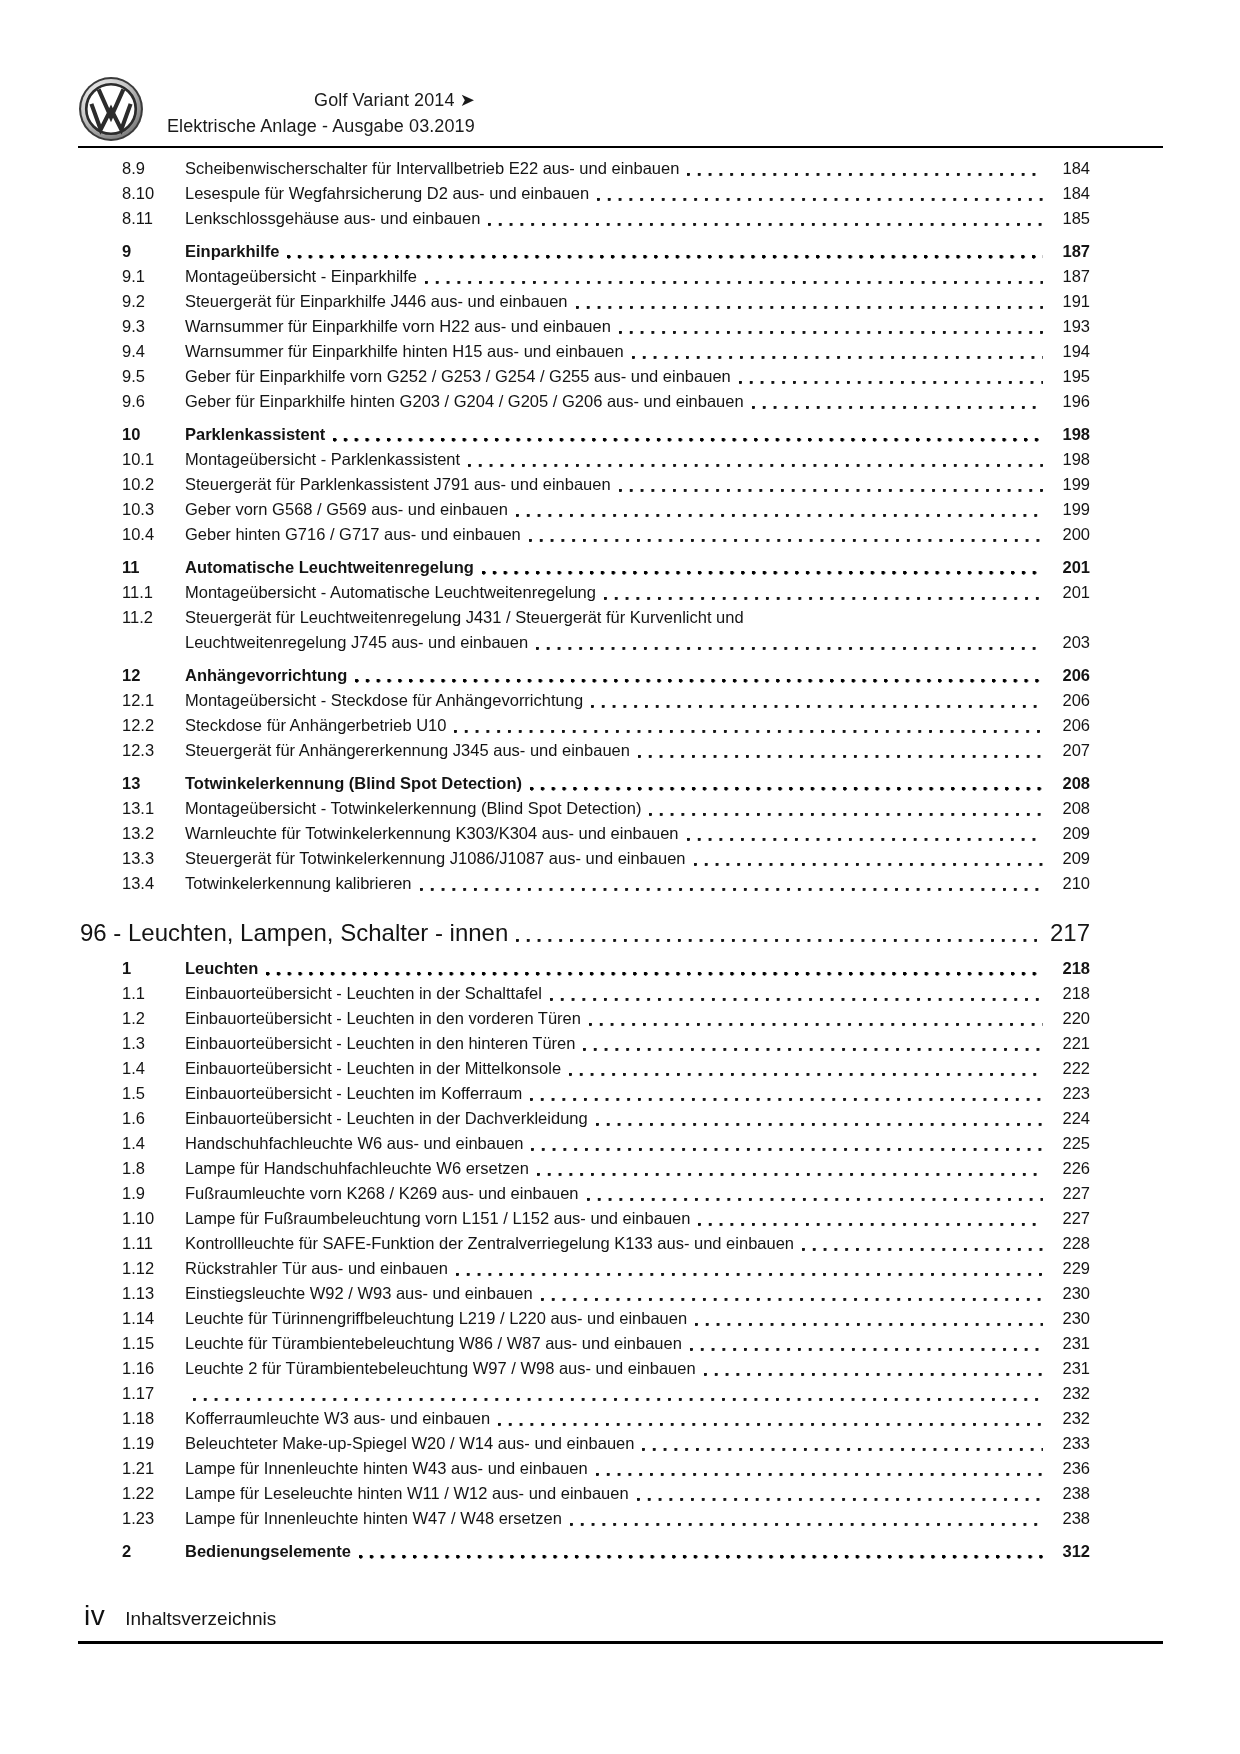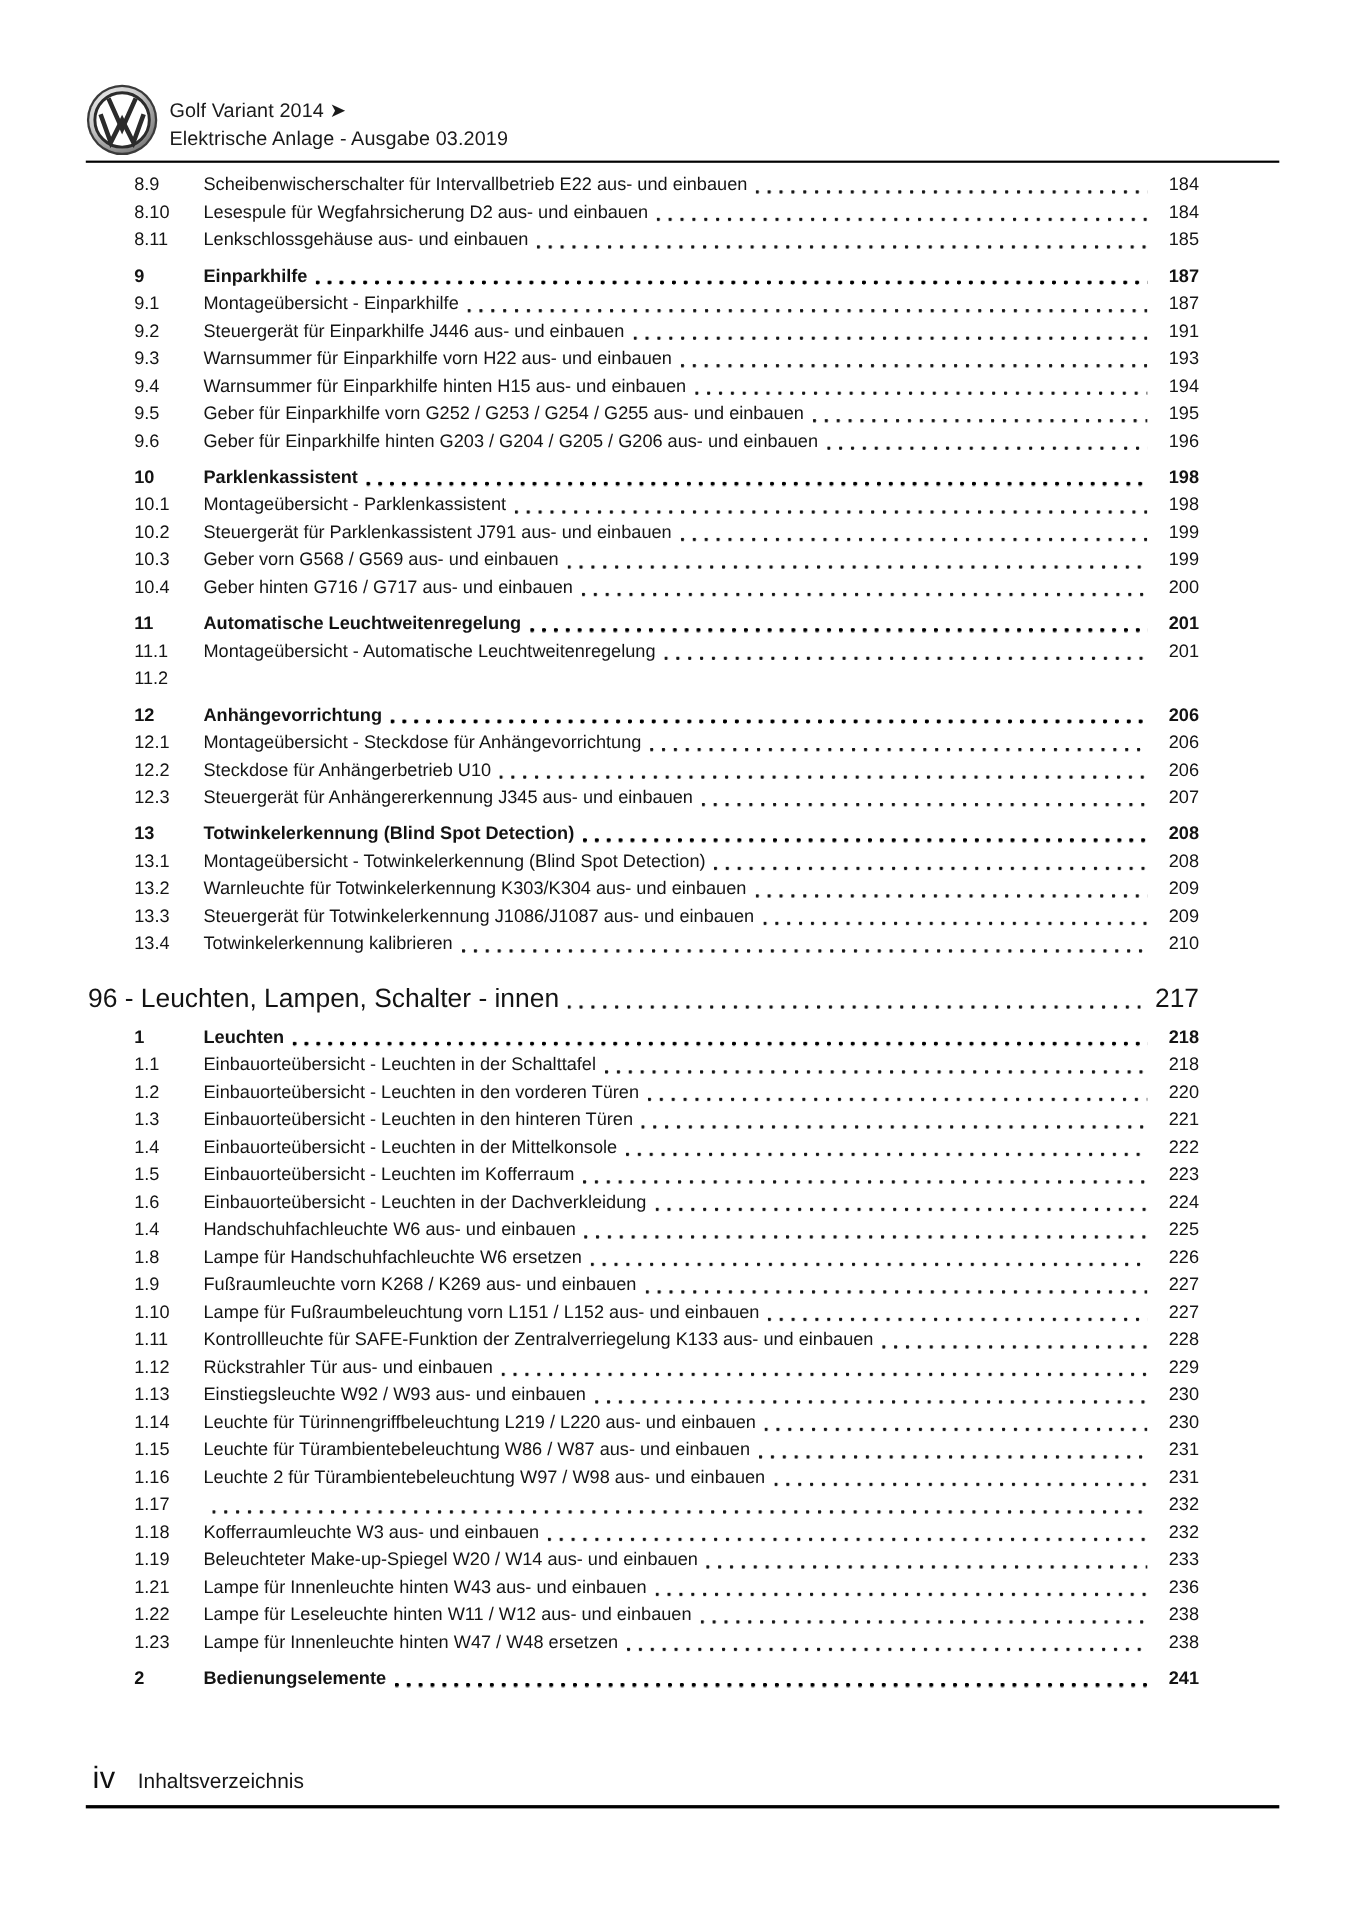--- a/index.html
+++ b/index.html
@@ -7,21 +7,21 @@
     width:1240px;height:1754px;position:relative;
     font-family:"Liberation Sans","DejaVu Sans",sans-serif;
     color:#111;-webkit-font-smoothing:antialiased;
   }
   .page{position:absolute;inset:0;background:#fff;}
 
   
   .header{position:absolute;left:78px;top:74px;width:1085px;}
   .header-inner{display:flex;align-items:flex-start;}
   .vw-logo{width:66px;height:66px;flex:0 0 66px;margin-top:2px;}
-  .header-titles{margin-left:10px;padding-top:13px;}
+  .header-titles{margin-left:23px;padding-top:13px;text-align:right;}
   .header-title{font-size:18px;line-height:26px;color:#1a1a1a;letter-spacing:.1px;}
   .rule-top{position:absolute;left:78px;top:146px;width:1085px;height:2px;background:#000;}
 
   
   .toc{position:absolute;left:80px;top:156px;width:1010px;font-size:16.5px;line-height:25px;color:#141414;}
   .entry{display:flex;}
   .entry.sub,.entry.chapter{padding-left:42px;}
   .entry .num{flex:0 0 63px;}
   .entry .body{flex:1;min-width:0;display:flex;flex-direction:column;}
   .line{display:flex;align-items:flex-end;}
@@ -242,20 +242,30 @@
         <span class="body">
           <span class="line">
             <span>Montageübersicht - Automatische Leuchtweitenregelung</span>
             <span class="leader"></span>
             <span class="page-num">201</span>
           </span>
         </span>
       </div>
       <div class="entry sub">
         <span class="num">11.2</span>
+        <span class="body">
+          <span class="line">
+            <span>Steuergerät für Leuchtweitenregelung J431 / Steuergerät für Kurvenlicht und</span>
+          </span>
+          <span class="line">
+            <span>Leuchtweitenregelung J745 aus- und einbauen</span>
+            <span class="leader"></span>
+            <span class="page-num">203</span>
+          </span>
+        </span>
       </div>
       <div class="entry chapter">
         <span class="num">12</span>
         <span class="body">
           <span class="line">
             <span>Anhängevorrichtung</span>
             <span class="leader"></span>
             <span class="page-num">206</span>
           </span>
         </span>
@@ -573,21 +583,21 @@
             <span class="page-num">238</span>
           </span>
         </span>
       </div>
       <div class="entry chapter">
         <span class="num">2</span>
         <span class="body">
           <span class="line">
             <span>Bedienungselemente</span>
             <span class="leader"></span>
-            <span class="page-num">241</span>
+            <span class="page-num">312</span>
           </span>
         </span>
       </div>
     </div>
 
   <div class="rule-bottom"></div>
   <div class="footer">
     <span class="roman">iv</span>
     <span class="label">Inhaltsverzeichnis</span>
   </div>

